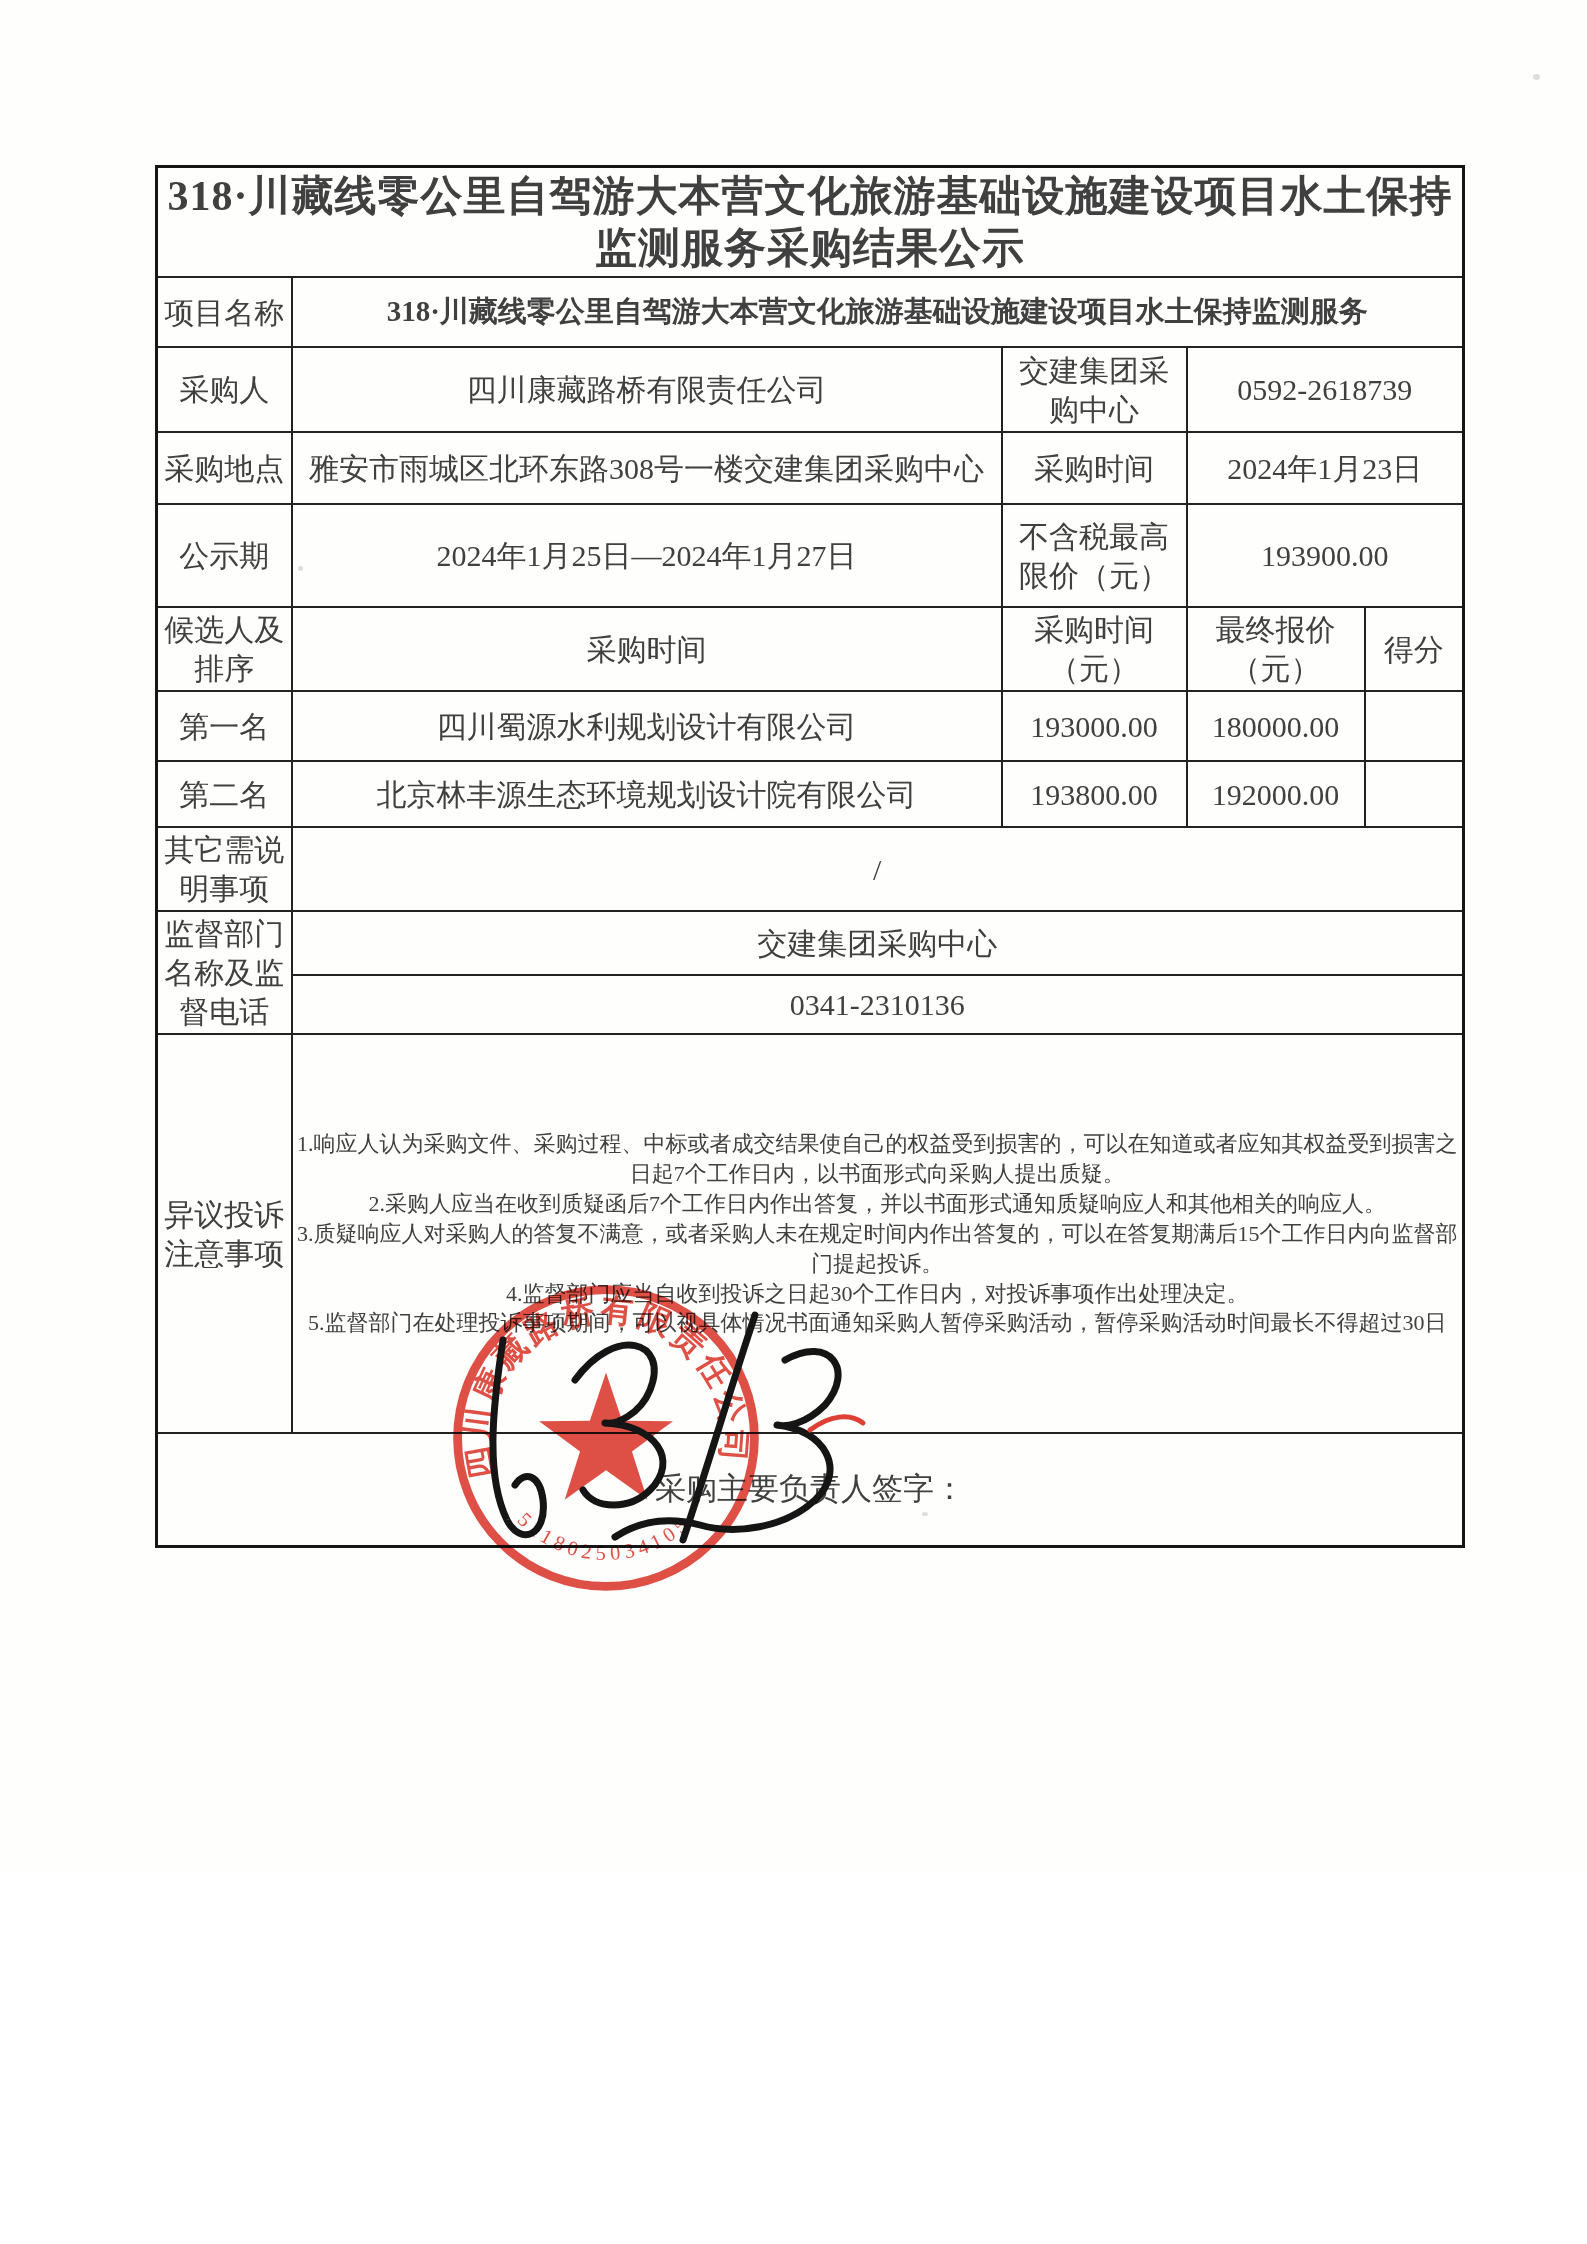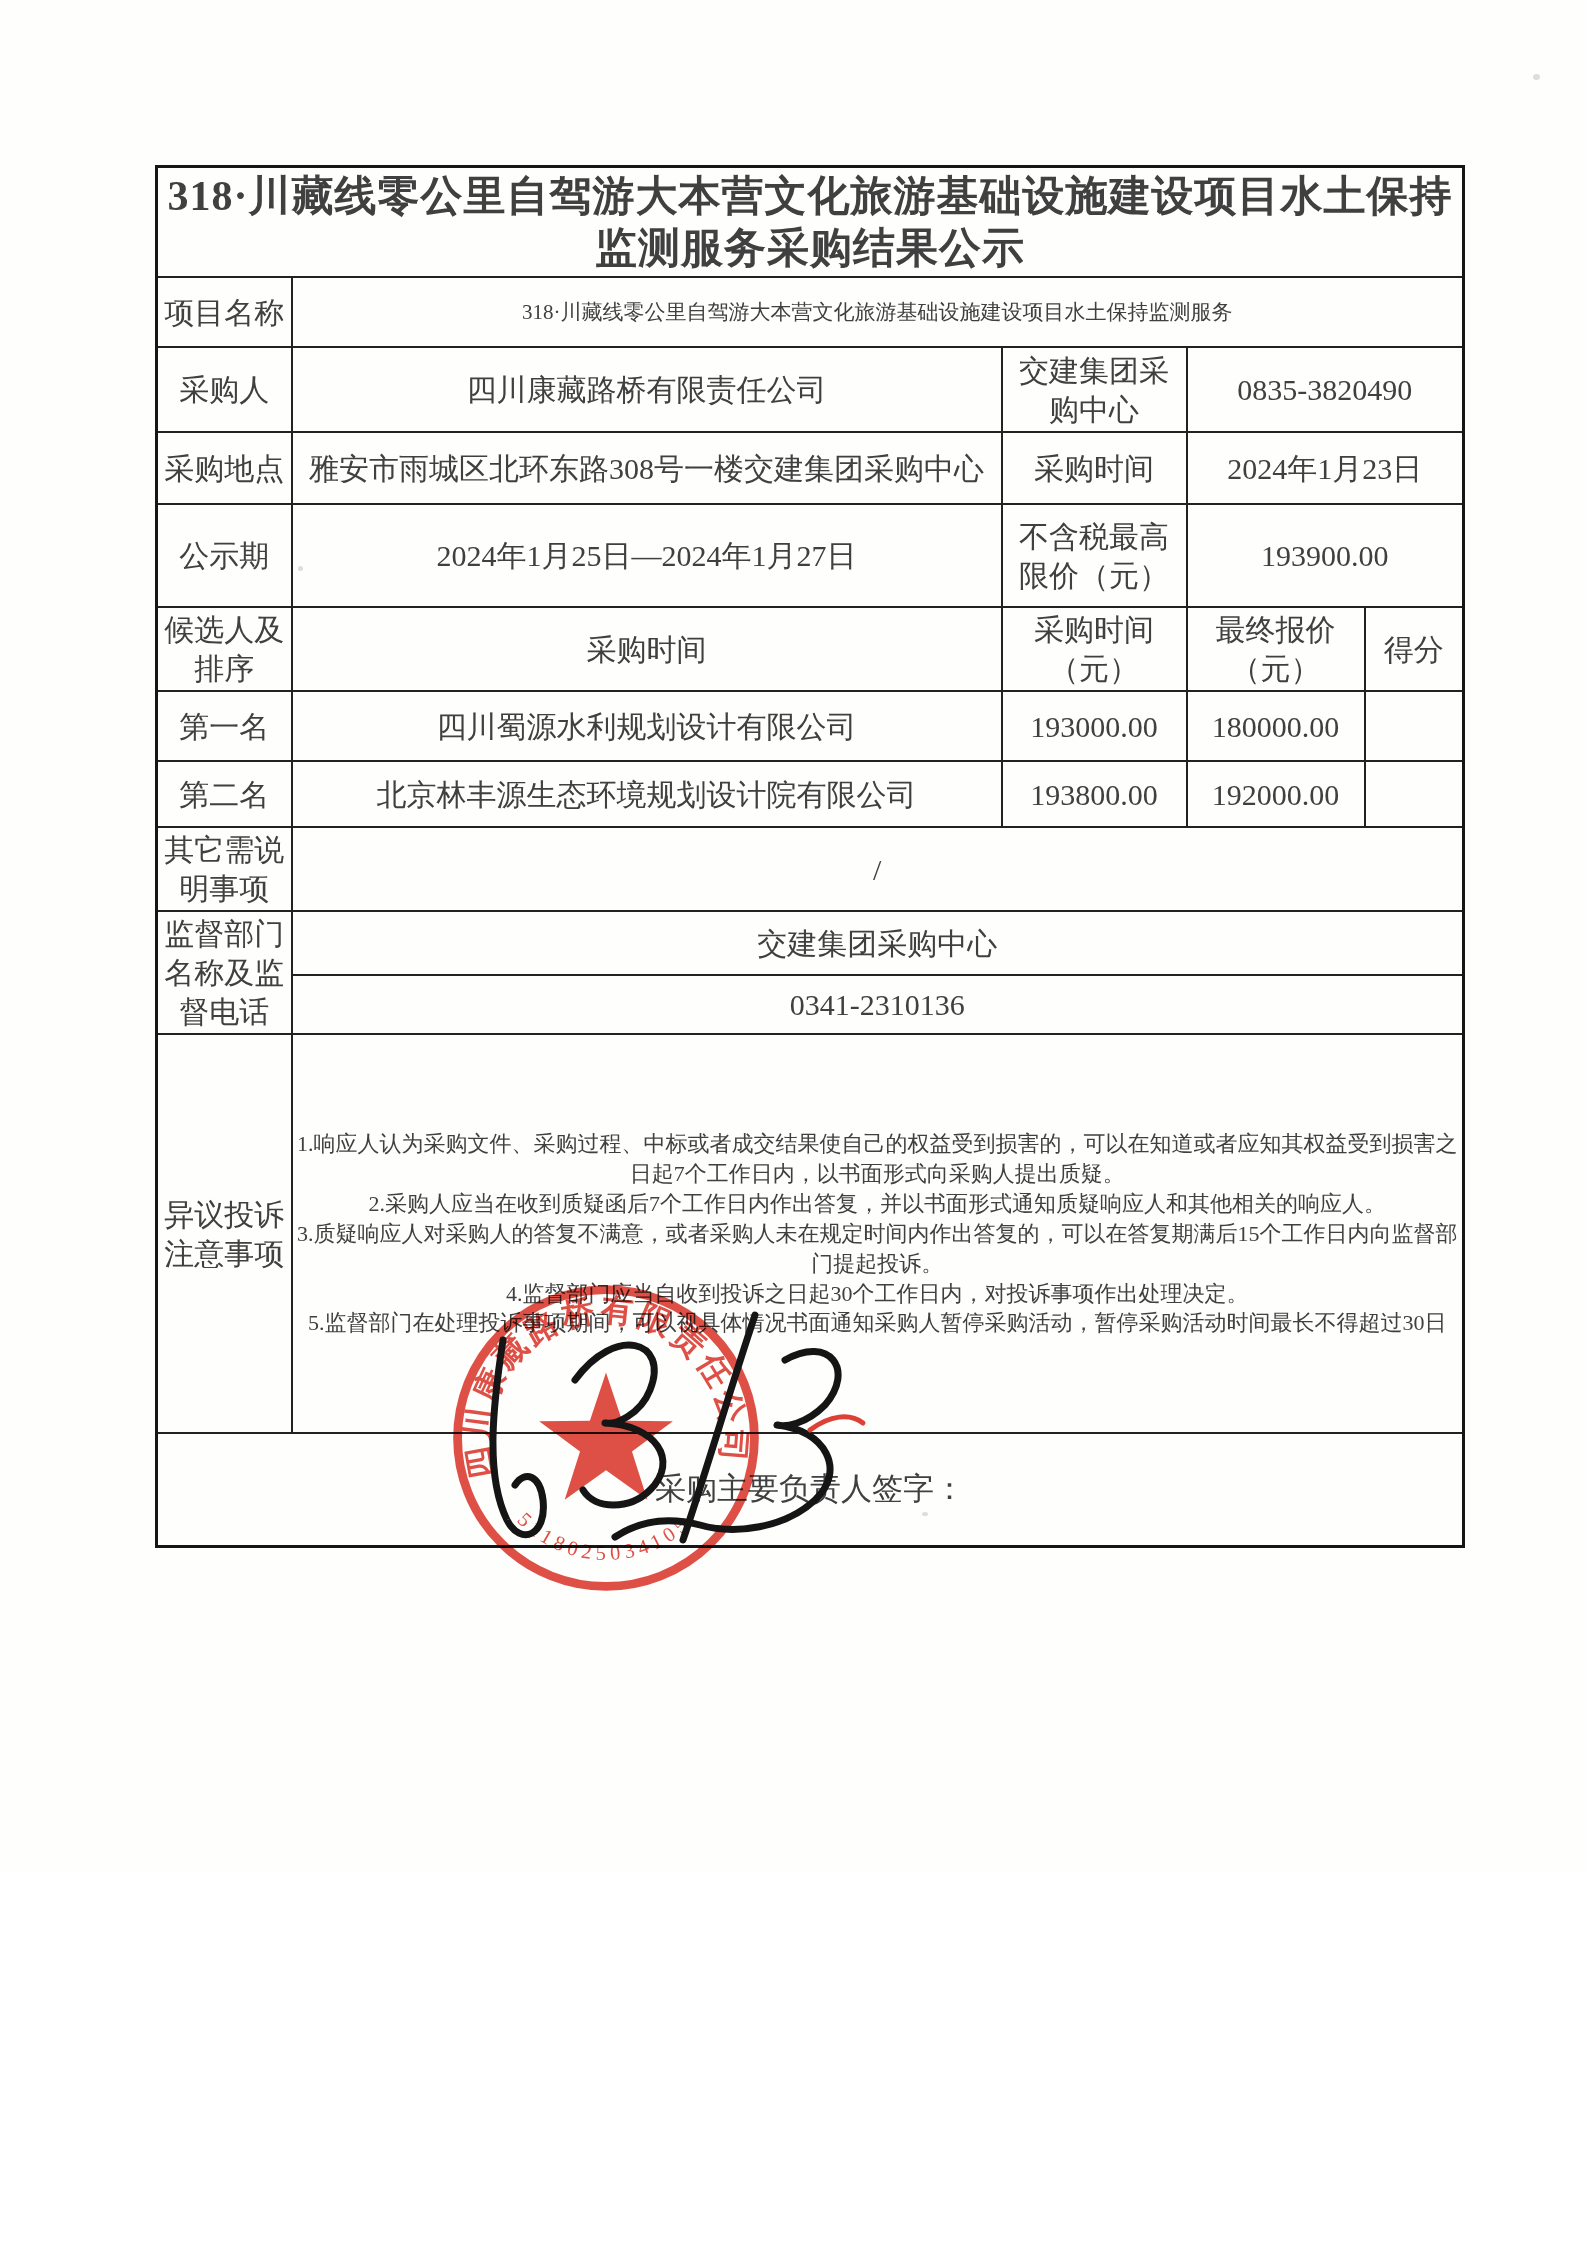--- a/index.html
+++ b/index.html
@@ -30,21 +30,21 @@
     overflow: hidden;
   }
   table.doc { border: 3px solid #161616; }
   td.title-cell {
     font-size: 42px;
     font-weight: 700;
     line-height: 1.24;
     padding: 6px 4px;
     letter-spacing: 1px;
   }
-  td.proj-value { font-weight: 400; font-size: 21px; }
+  td.proj-value { font-weight: 700; font-size: 29px; }
   td.pad-narrow { padding: 0 10px; }
   td.maxprice-label { text-align: left; padding: 0 6px 0 10px; }
   td.notice-cell {
     text-align: justify;
     vertical-align: middle;
     padding: 10px 14px 10px 12px;
     font-size: 22px;
     line-height: 1.36;
   }
   td.notice-cell p { margin: 0; }
@@ -83,21 +83,21 @@
 
     <tr style="height:70px">
       <td>项目名称</td>
       <td colspan="4" class="proj-value">318·川藏线零公里自驾游大本营文化旅游基础设施建设项目水土保持监测服务</td>
     </tr>
 
     <tr style="height:85px">
       <td>采购人</td>
       <td>四川康藏路桥有限责任公司</td>
       <td class="pad-narrow">交建集团采购中心</td>
-      <td colspan="2">0835-3820490</td>
+      <td colspan="2">0592-2618739</td>
     </tr>
 
     <tr style="height:72px">
       <td>采购地点</td>
       <td>雅安市雨城区北环东路308号一楼交建集团采购中心</td>
       <td>采购时间</td>
       <td colspan="2">2024年1月23日</td>
     </tr>
 
     <tr style="height:103px">

